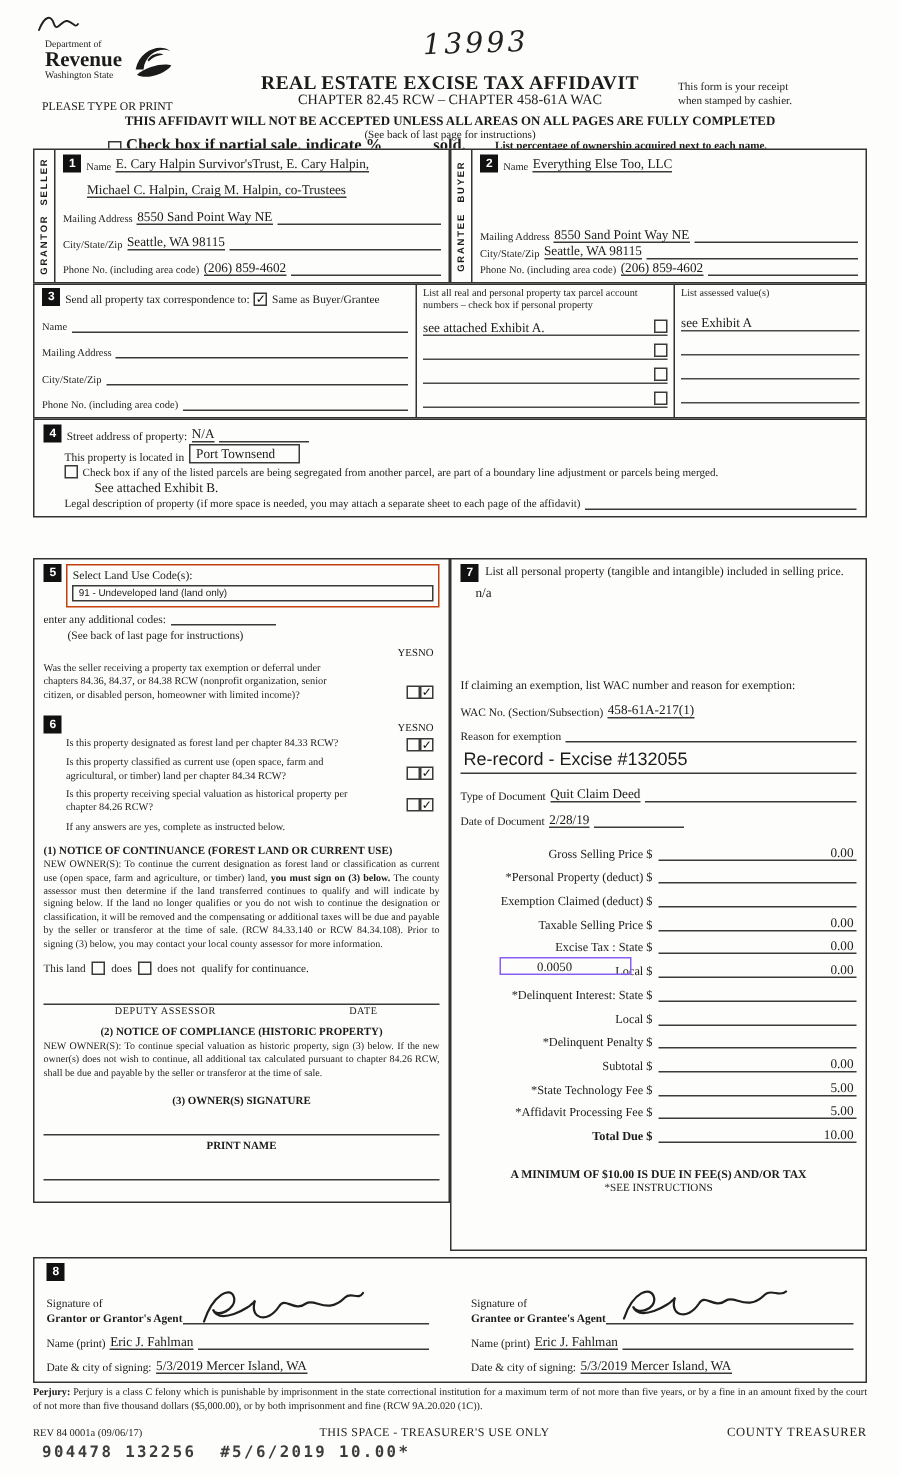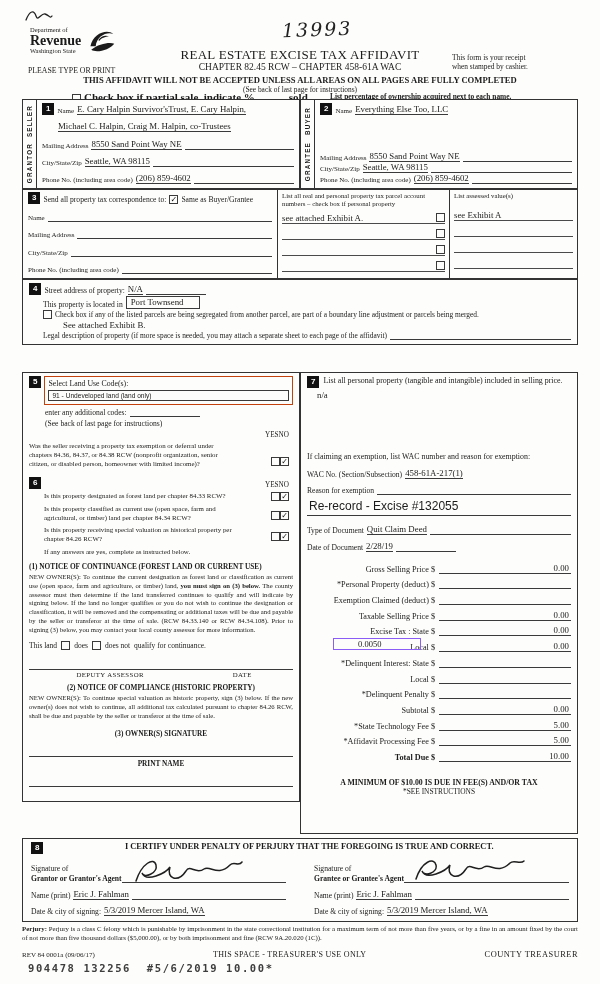--- a/index.html
+++ b/index.html
@@ -24,21 +24,21 @@
   .fill60 { width:60px; border-bottom:1px solid #3a3a3a; height:8px; flex:0 0 auto; }
 
   
   .hand-number { font-family:"DejaVu Serif",serif; font-style:italic; font-size:19px;
                  transform:rotate(-2deg); color:#222; letter-spacing:2px; }
   .logo { display:flex; gap:5px; align-items:center; }
   .logo-text { display:flex; flex-direction:column; line-height:1.05; }
   .logo .l1 { font-size:6.5px; }
   .logo .l2 { font-size:14px; font-weight:bold; }
   .logo .l3 { font-size:6.5px; }
-  .title   { font-size:13px; font-weight:normal; letter-spacing:0.3px; }
+  .title   { font-size:13px; font-weight:bold; letter-spacing:0.3px; }
   .chapter { font-size:9.5px; }
   .receipt-note { font-size:7.4px; width:130px; line-height:1.25; }
   .type-print { font-size:7.8px; }
   .warning { font-size:8.6px; font-weight:bold; }
   .seeback { font-size:7.4px; }
   .partial-row { display:flex; align-items:flex-end; gap:3px; font-size:11px; font-weight:bold; }
   .own-note { font-size:7.4px; font-weight:bold; }
 
   
   .sb-row { display:flex; }
@@ -314,21 +314,21 @@
 
   <div class="abs colbox" style="left:22px; top:372px; width:278px; height:430px;">
 
     <div class="landuse-row">
       <span class="badge">5</span>
       <div class="lu-group">
         <div class="lu-label">Select Land Use Code(s):</div>
         <div class="lu-box">91 - Undeveloped land (land only)</div>
       </div>
     </div>
-    <div class="prow" style="margin-top:3px; margin-left:16px;">
+    <div class="prow" style="margin-top:3px; ">
       <span class="lbl8">enter any additional codes:</span>
       <span class="fillw"></span>
     </div>
     <div class="prow" style="margin-top:2px; margin-left:16px;">
       <span class="lbl8">(See back of last page for instructions)</span>
     </div>
     <div class="q-row">
       <div class="spacer"></div>
       <div class="yn-cols">
         <span class="yn-head">YES</span>
@@ -492,21 +492,20 @@
       </div>
     </div>
 
     <div class="minnote">A MINIMUM OF $10.00 IS DUE IN FEE(S) AND/OR TAX</div>
     <div class="seeinstr">*SEE INSTRUCTIONS</div>
   </div>
 
   <div class="abs sec8" style="left:22px; top:838px; width:556px; height:84px;">
     <div class="cert-row">
       <span class="badge">8</span>
-      <span class="cert-text">I CERTIFY UNDER PENALTY OF PERJURY THAT THE FOREGOING IS TRUE AND CORRECT.</span>
     </div>
     <div class="sig-cols">
       <div class="sig-col">
         <div class="sig-top">
           <div class="sig-lab">
             <div>Signature of</div>
             <div class="b">Grantor or Grantor's Agent</div>
           </div>
           <div class="sig-line-area">
             <svg class="squiggle" width="120" height="32" viewBox="0 0 120 32">

